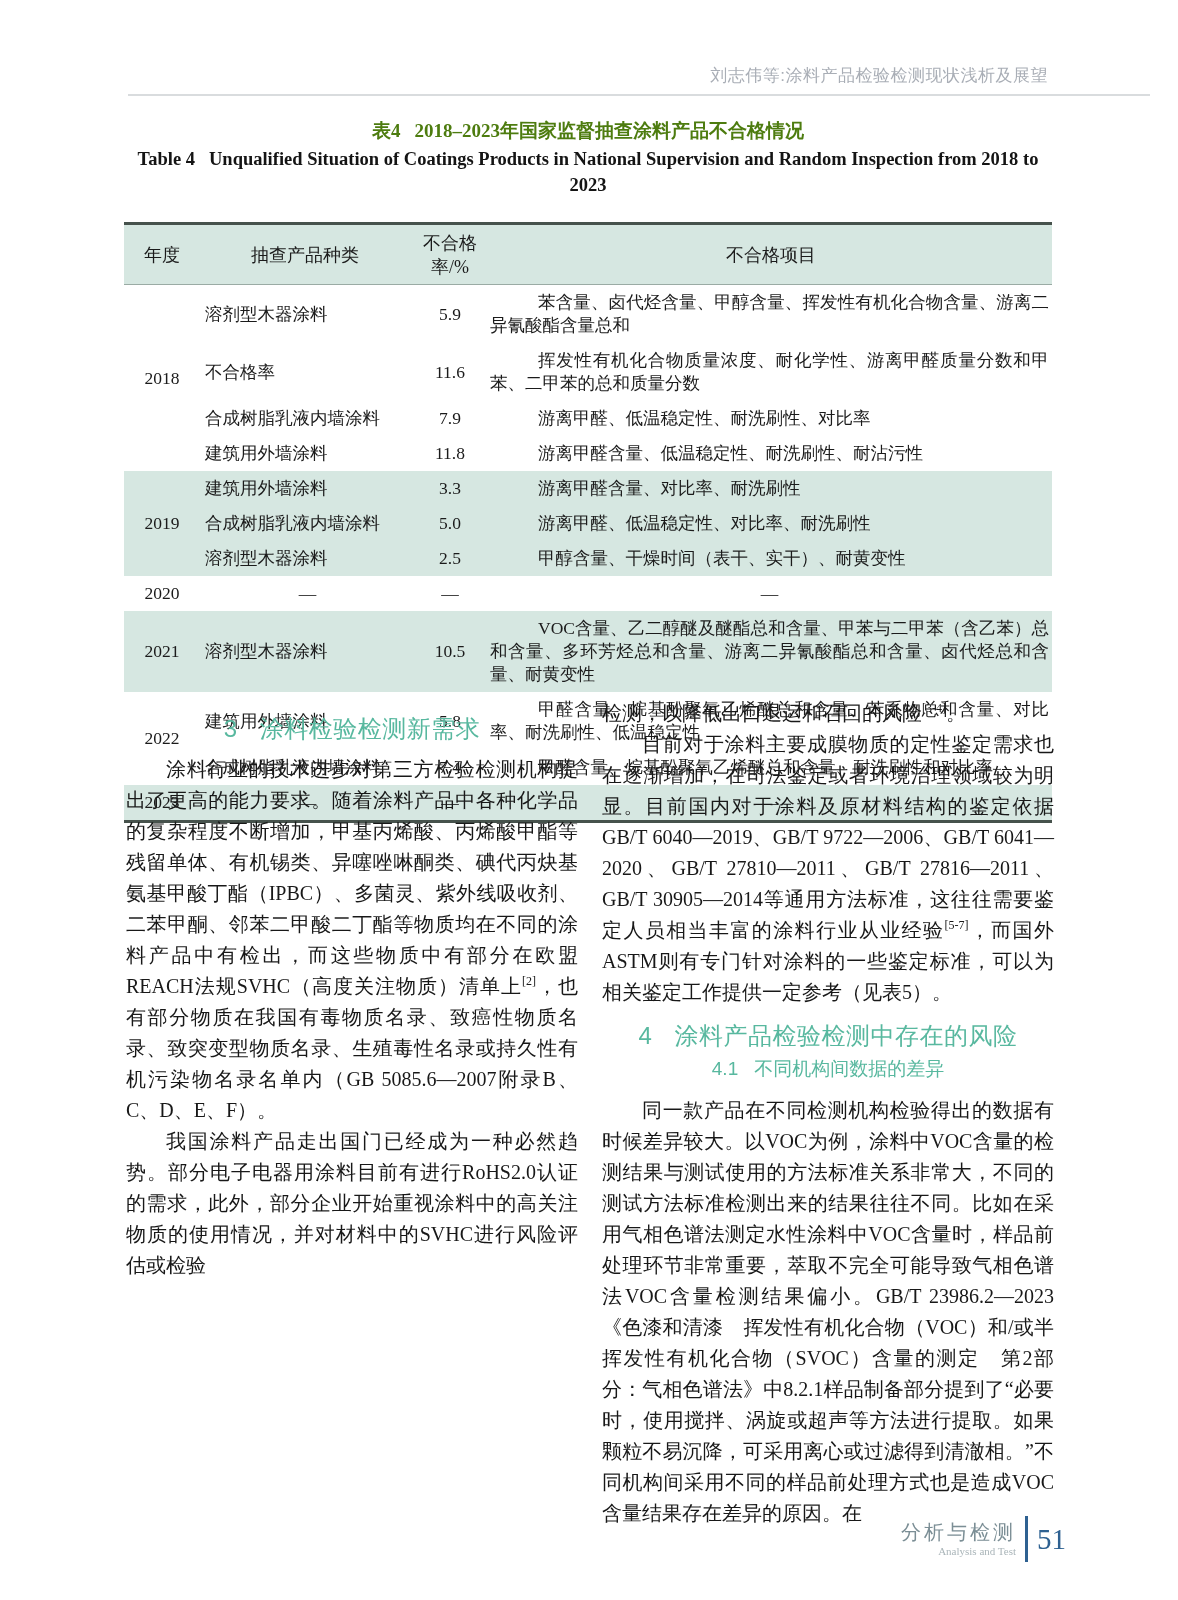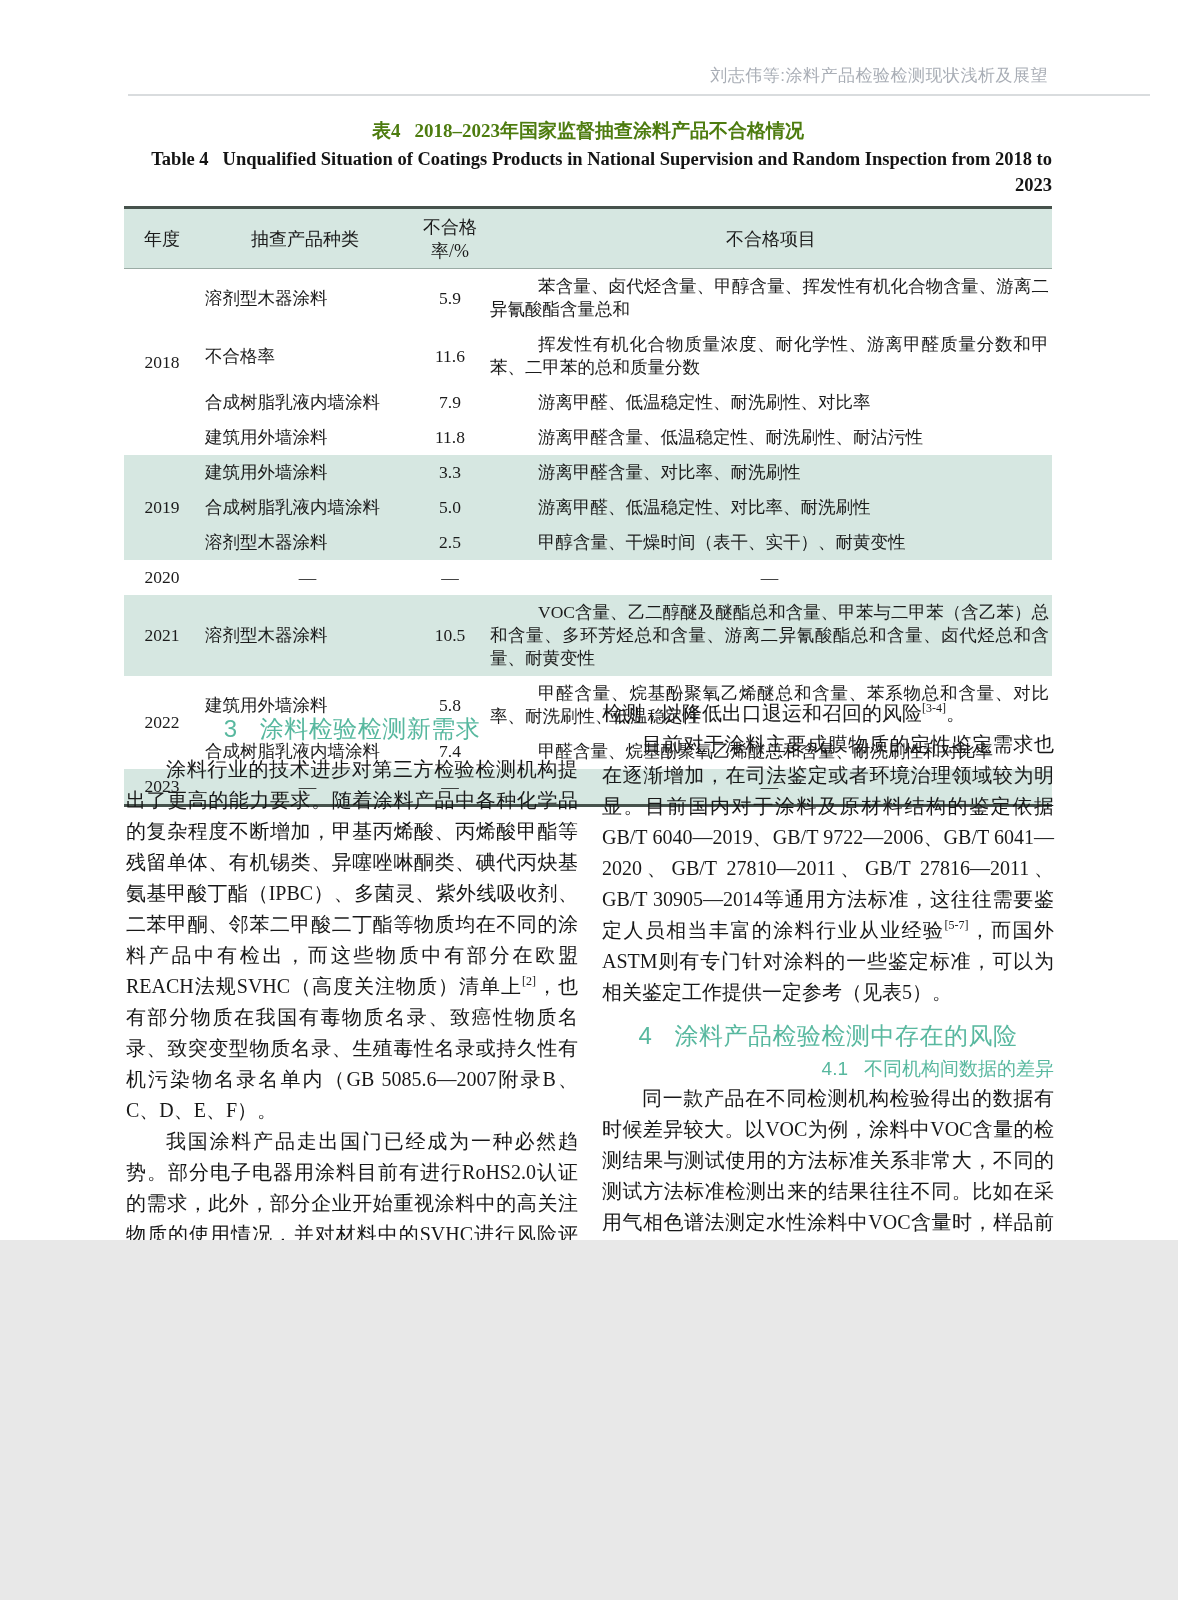--- a/index.html
+++ b/index.html
@@ -1,32 +1,32 @@
 <!DOCTYPE html>
 <html style="--accent: #58b89f; --band: #d6e7e1; --tableRule: #46524c; --footerBlue: #2e6191;"><head>
 <meta charset="utf-8">
 <style>
   html,body{margin:0;padding:0;background:#e8e8e8;}
   .page{
-    position:relative;width:1178px;height:1240px;background:#ffffff;
+    position:relative;width:1178px;height:1600px;background:#ffffff;
     font-family:"Liberation Serif",serif;color:#1b1b1b;overflow:hidden;margin:0 auto;
   }
   
   .running-head{
     position:absolute;top:64px;left:128px;width:920px;
     text-align:right;font-size:17px;line-height:24px;color:#a9aeb6;letter-spacing:.5px;
     font-family:"Liberation Sans",sans-serif;
   }
   .head-rule{position:absolute;top:94px;left:128px;width:1022px;border-top:2px solid #d9dcde;}
 
   
   .table-wrap{position:absolute;left:124px;top:118px;width:928px;}
   .tbl-title-cn{text-align:center;font-weight:bold;font-size:19px;line-height:26px;color:#4d7c0f;}
   .tbl-title-cn .t-label{margin-right:14px;}
-  .tbl-title-en{text-align:right;font-weight:bold;font-size:18.5px;line-height:26px;margin-top:2px;margin-bottom:8px;color:#141414;}
+  .tbl-title-en{text-align:center;font-weight:bold;font-size:18.5px;line-height:26px;margin-top:2px;margin-bottom:24px;color:#141414;}
   .tbl-title-en .t-label{margin-right:14px;}
   table.tbl{
     width:100%;border-collapse:collapse;table-layout:fixed;
     border-top:3px solid var(--tableRule,#46524c);
     border-bottom:3px solid var(--tableRule,#46524c);
     font-size:17.5px;
   }
   .tbl thead th{
     background:var(--band,#d6e7e1);
     font-weight:normal;font-size:18px;padding:6px 0 5px;
@@ -49,22 +49,22 @@
   .col p.indent{text-indent:2em;}
   sup.cite{font-size:12px;line-height:0;vertical-align:super;}
   .sec-h{
     font-family:"Liberation Sans",sans-serif;color:var(--accent,#58b89f);
     font-size:24px;line-height:32px;font-weight:500;text-align:center;
     margin:15px 0 9px;letter-spacing:.5px;text-indent:0;
   }
   .sec-h .h-num{margin-right:22px;}
   .subsec-h{
     font-family:"Liberation Sans",sans-serif;color:var(--accent,#58b89f);
-    font-size:19px;line-height:26px;font-weight:500;text-align:right;
-    margin:4px 0 1px;text-indent:0;
+    font-size:19px;line-height:26px;font-weight:500;text-align:center;
+    margin:4px 0 13px;text-indent:0;
   }
   .subsec-h .h-num{margin-right:16px;}
 
   
   .footer{position:absolute;top:1516px;right:112px;display:flex;align-items:center;justify-content:flex-end;}
   .f-text{text-align:right;margin-right:9px;}
   .f-cn{font-family:"Liberation Sans",sans-serif;font-size:20px;line-height:24px;color:#7b8e95;letter-spacing:3px;}
   .f-en{font-size:11px;line-height:15px;color:#aab5b9;}
   .f-bar{width:3px;height:46px;background:var(--footerBlue,#2e6191);margin-right:9px;}
   .f-num{font-size:29px;color:var(--footerBlue,#2e6191);font-family:"Liberation Serif",serif;}

